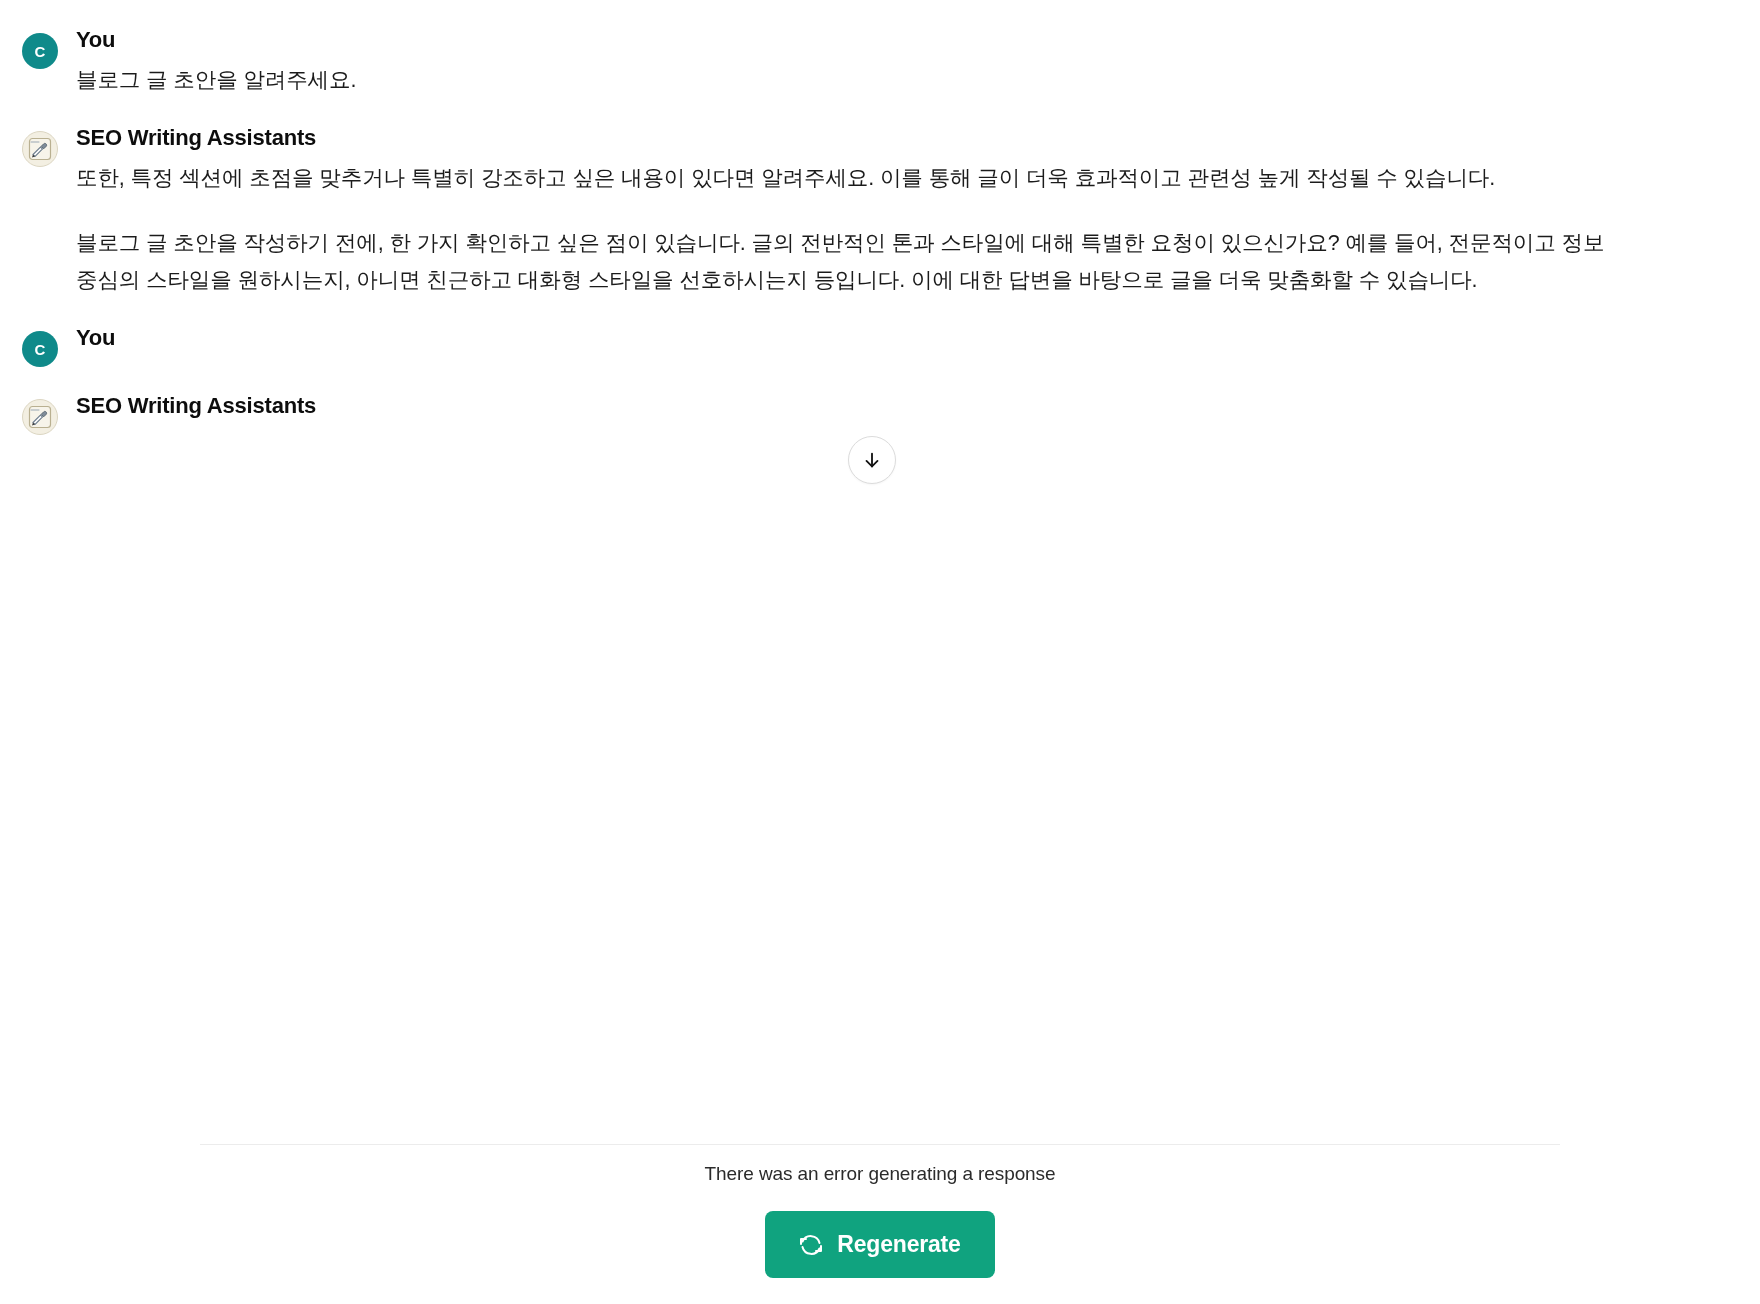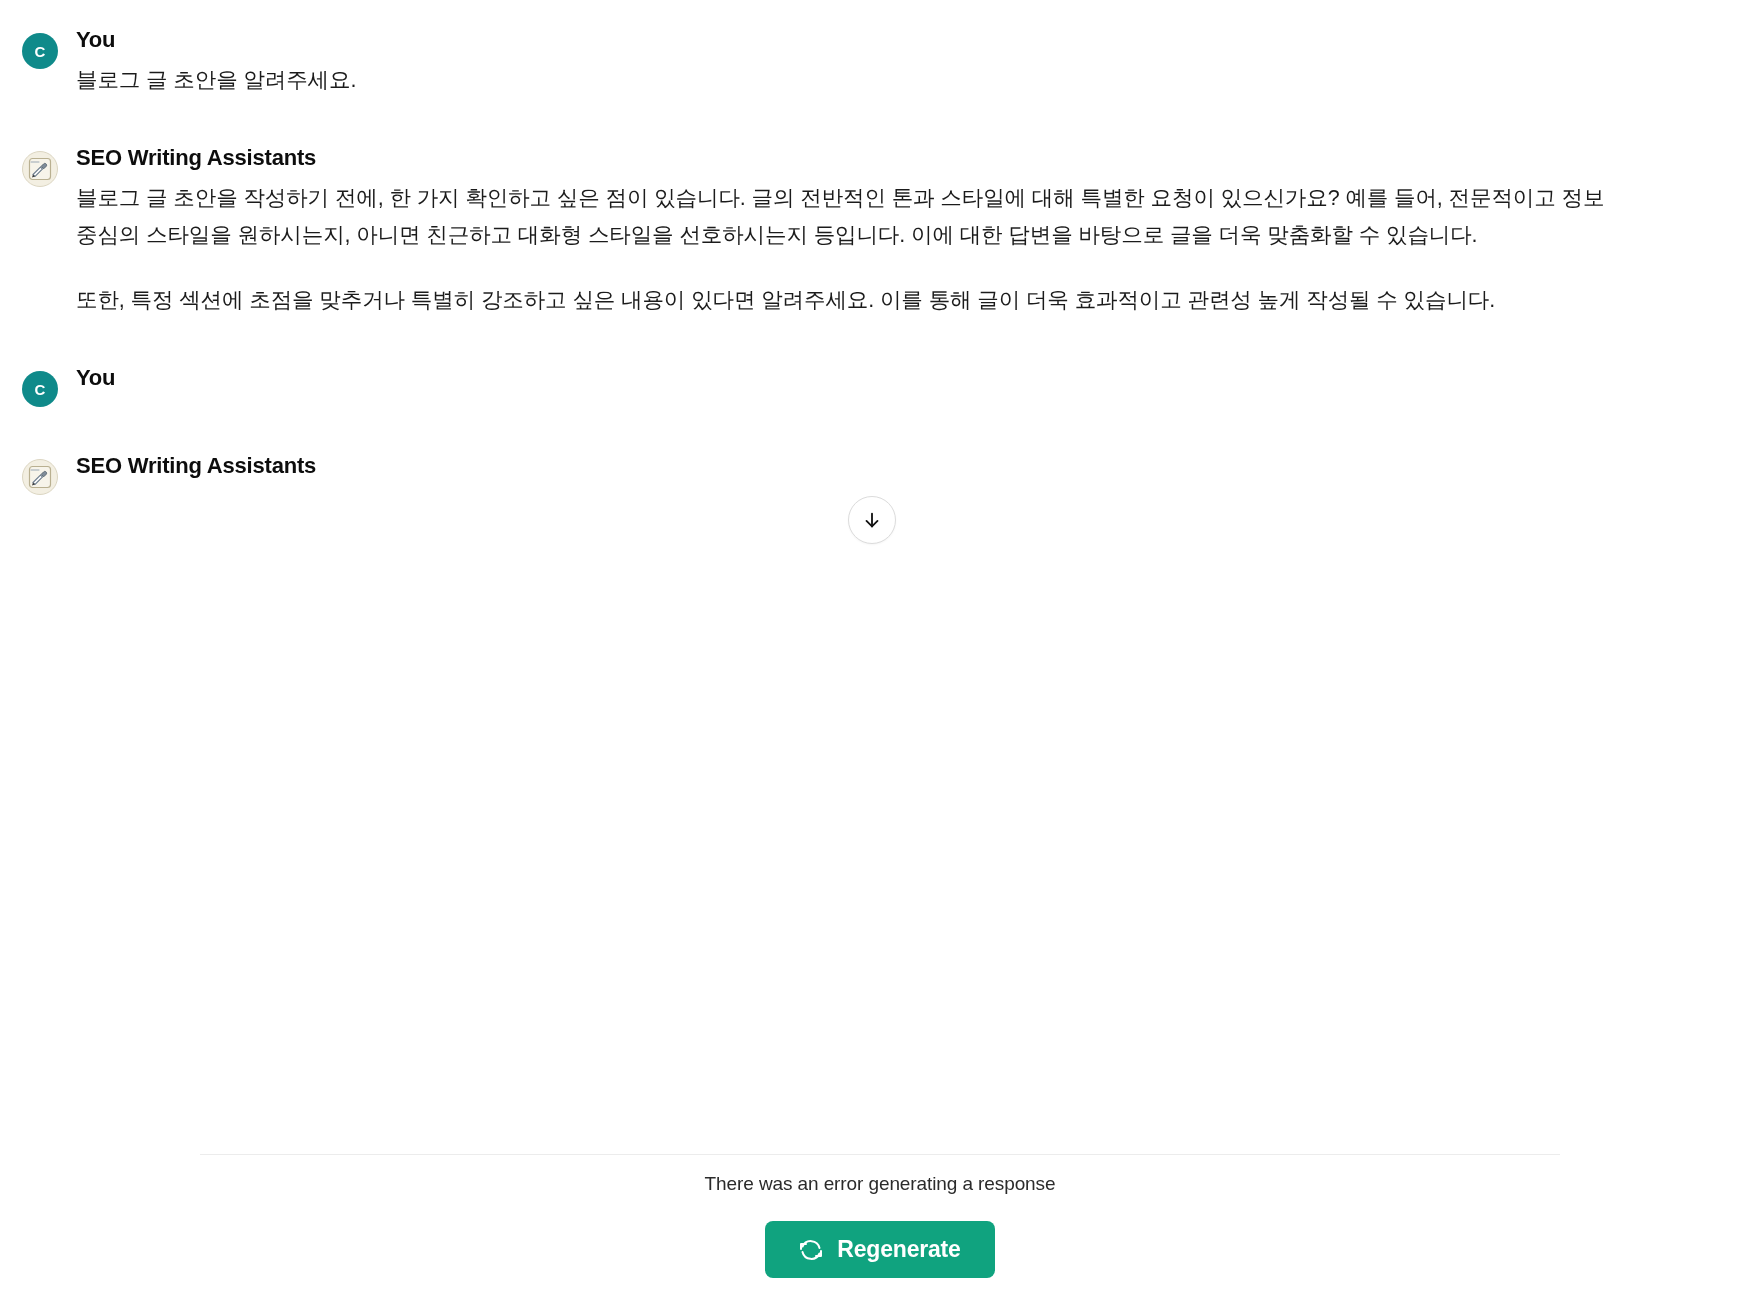--- a/index.html
+++ b/index.html
@@ -23,21 +23,21 @@
   .thread {
     padding: 28px 0 0 0;
   }
   .turn {
     display: flex;
     align-items: flex-start;
     padding: 0 0 0 0;
     margin-bottom: 0;
   }
   .turn + .turn {
-    margin-top: 47px;
+    margin-top: 27px;
   }
   .avatar-col {
     width: 76px;
     min-width: 76px;
     display: flex;
     justify-content: flex-end;
     padding-top: 5px;
     padding-right: 18px;
     box-sizing: border-box;
   }
@@ -131,21 +131,21 @@
   .regen-wrap {
     display: flex;
     justify-content: center;
     margin-top: 26px;
   }
   .regen-btn {
     background: #10a37f;
     color: #ffffff;
     border: none;
     border-radius: 8px;
-    height: 57px;
+    height: 67px;
     padding: 0 34px;
     display: inline-flex;
     align-items: center;
     gap: 14px;
     font-size: 23px;
     font-weight: 700;
     font-family: "Liberation Sans", sans-serif;
     cursor: pointer;
     letter-spacing: -0.2px;
   }
@@ -177,22 +177,22 @@
             <rect x="2.5" y="2.5" width="21" height="21" rx="3" fill="#f7f4ea" stroke="#b9b091" stroke-width="1.2"></rect>
             <path d="M6 18.5 L13.5 11 L15.5 13 L8 20.5 Z" fill="#ffffff" stroke="#6f7f8f" stroke-width="1.1"></path>
             <path d="M14.2 10.3 L16.6 7.9 C17.3 7.2 18.4 7.2 19.1 7.9 C19.8 8.6 19.8 9.7 19.1 10.4 L16.7 12.8 Z" fill="#7f8c99" stroke="#55626d" stroke-width="0.9"></path>
             <path d="M6 18.5 L5 21.6 L8 20.5 Z" fill="#3c3c3c"></path>
             <path d="M4 6 h8" stroke="#9aa7b3" stroke-width="1" stroke-linecap="round"></path>
           </svg>
         </div>
       </div>
       <div class="body-col">
         <div class="author">SEO Writing Assistants</div>
+        <p class="msg-p">또한, 특정 섹션에 초점을 맞추거나 특별히 강조하고 싶은 내용이 있다면 알려주세요. 이를 통해 글이 더욱 효과적이고 관련성 높게 작성될 수 있습니다.</p>
         <p class="msg-p">블로그 글 초안을 작성하기 전에, 한 가지 확인하고 싶은 점이 있습니다. 글의 전반적인 톤과 스타일에 대해 특별한 요청이 있으신가요? 예를 들어, 전문적이고 정보 중심의 스타일을 원하시는지, 아니면 친근하고 대화형 스타일을 선호하시는지 등입니다. 이에 대한 답변을 바탕으로 글을 더욱 맞춤화할 수 있습니다.</p>
-        <p class="msg-p">또한, 특정 섹션에 초점을 맞추거나 특별히 강조하고 싶은 내용이 있다면 알려주세요. 이를 통해 글이 더욱 효과적이고 관련성 높게 작성될 수 있습니다.</p>
       </div>
     </div>
 
     <div class="turn">
       <div class="avatar-col">
         <div class="avatar user">
           <span>C</span>
         </div>
       </div>
       <div class="body-col">

